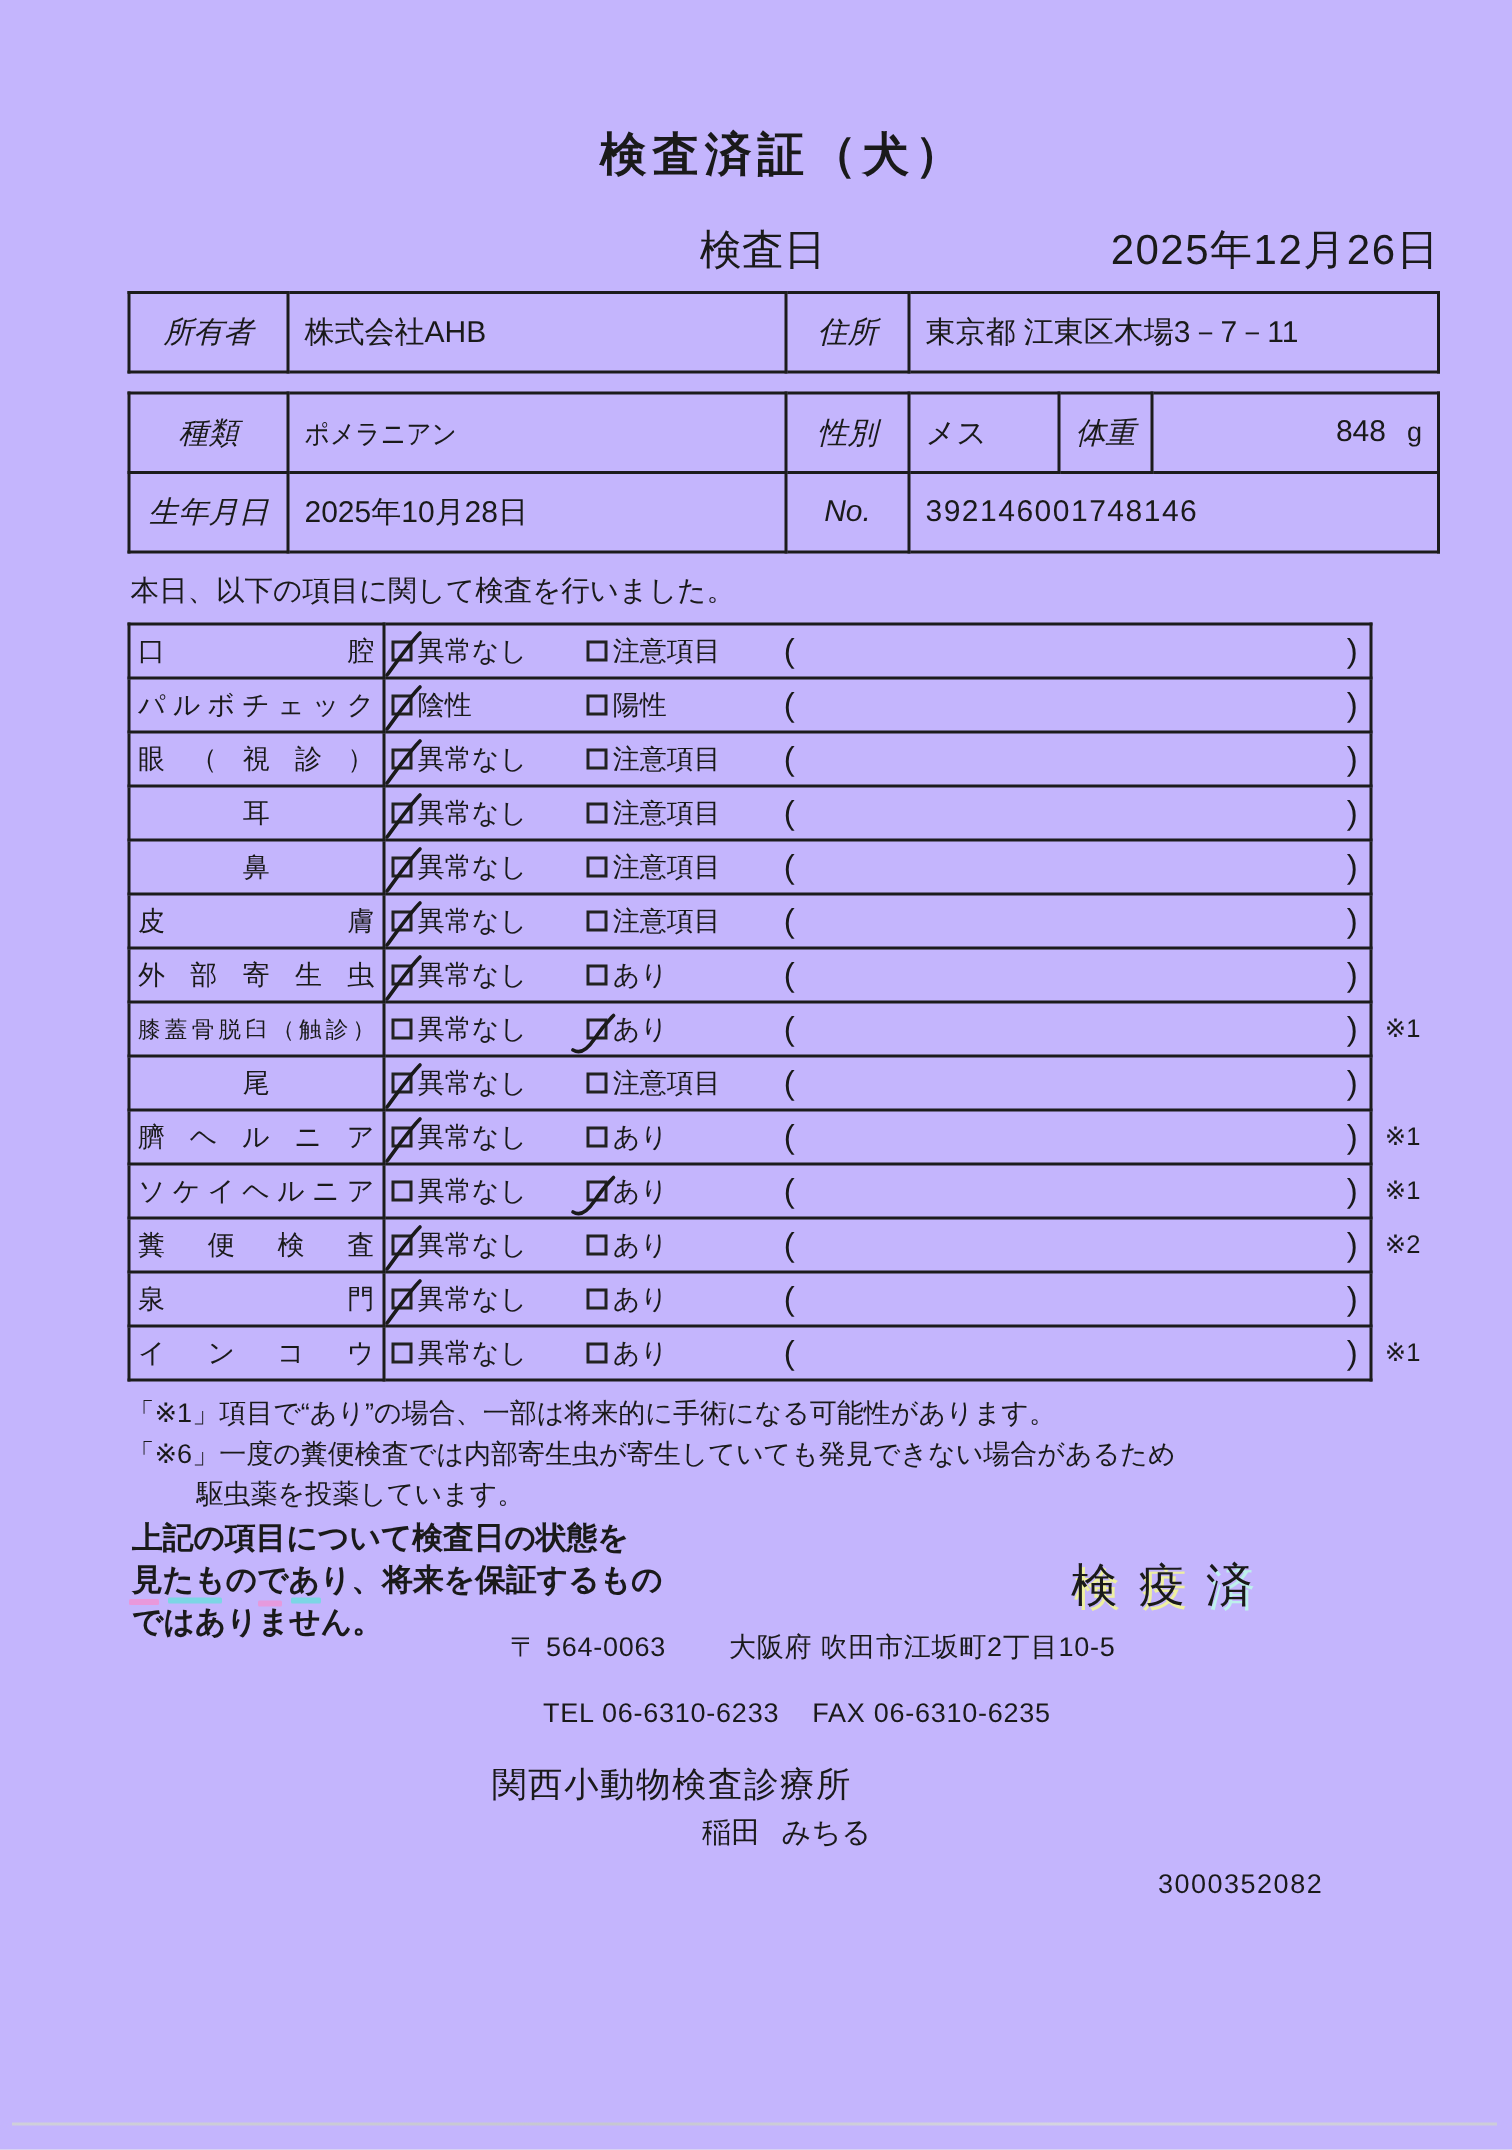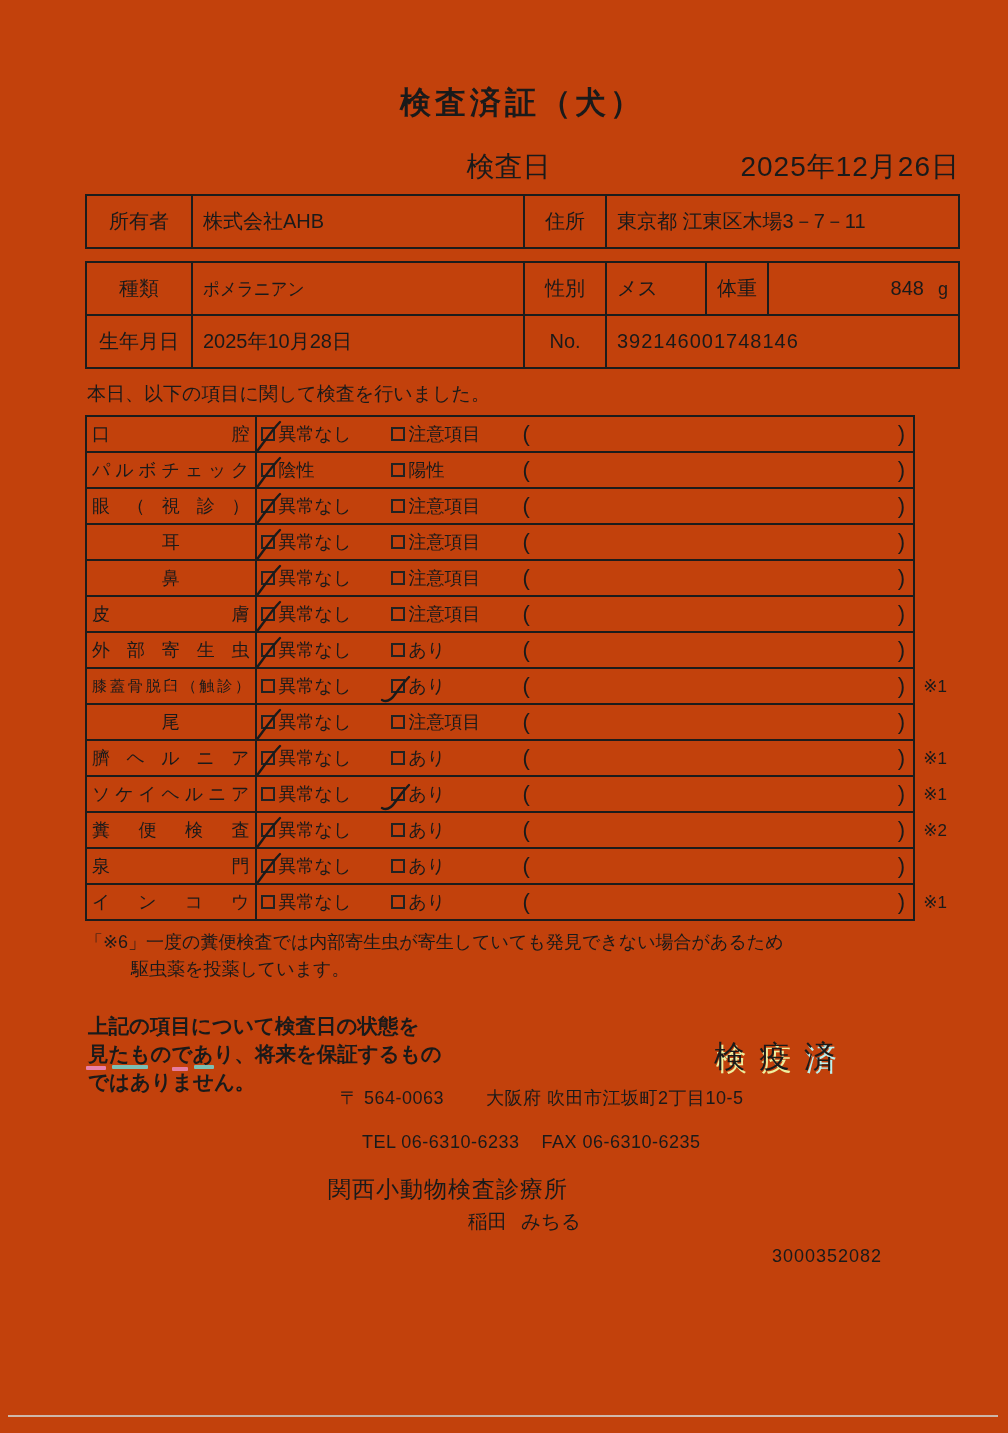--- a/index.html
+++ b/index.html
@@ -1,32 +1,32 @@
 <!DOCTYPE html>
 <html><head>
 <meta charset="utf-8">
 <style>
   * { margin:0; padding:0; box-sizing:border-box; }
   html,body { background:#e9e9e9; }
   .page {
     position:relative; width:1008px; height:1433px; margin:0 auto;
-    background:#c2410c; color:#1a1a1a; overflow:hidden;
+    background:#c4b5fd; color:#1a1a1a; overflow:hidden;
     font-family:"Liberation Sans","DejaVu Sans",sans-serif;
   }
   .sheet { padding:0 48px 0 85px; }
 
   .title { padding-top:82px; text-align:center; font-size:31px; font-weight:600; letter-spacing:4px; }
 
   .date-row { display:flex; justify-content:flex-end; align-items:baseline; margin-top:24px; font-size:28px;gap:42px; }
   .date-row .dlabel { margin-right:148px; }
   .date-row .dvalue { letter-spacing:1px; }
 
   table.info { border-collapse:collapse; table-layout:fixed; width:875px; font-size:20px; }
   table.info td { border:2px solid #1c1c1c; padding:12px 10px; overflow:hidden; white-space:nowrap; }
-  table.info td.lab { text-align:center; padding:0 4px; }
+  table.info td.lab { text-align:center; padding:0 4px;font-style:italic; }
   table.info1 { margin-top:8px; }
   table.info1 tr { height:42px; }
   table.info2 { margin-top:12px; }
   table.info2 tr { height:40px; }
   .breed { font-size:18px; letter-spacing:0px; transform:scaleX(.92); transform-origin:left; display:inline-block; }
   td.weight-val { text-align:right; }
   td.weight-val .unit { margin-left:14px; font-size:18px; }
   td.no-val { letter-spacing:1px; }
 
   .intro { margin:12px 0 8px 2px; font-size:19px; font-weight:500; }
@@ -454,20 +454,21 @@
                 <span class="fill"></span>
                 <span class="paren">)</span>
               </div>
             </td>
             <td class="note-cell">※1</td>
           </tr>
         </tbody>
     </table>
 
     <div class="notes">
+        <div>「※1」項目で“あり”の場合、一部は将来的に手術になる可能性があります。</div>
         <div>「※6」一度の糞便検査では内部寄生虫が寄生していても発見できない場合があるため</div>
         <div class="indent">駆虫薬を投薬しています。</div>
       </div>
   </div>
 
   <div class="disclaimer">
     <span class="disc-line">上記の項目について検査日の状態を</span>
     <span class="disc-line">見たものであり、将来を保証するもの</span>
     <span class="disc-line disc-line3">
       <span class="art a1"></span>

